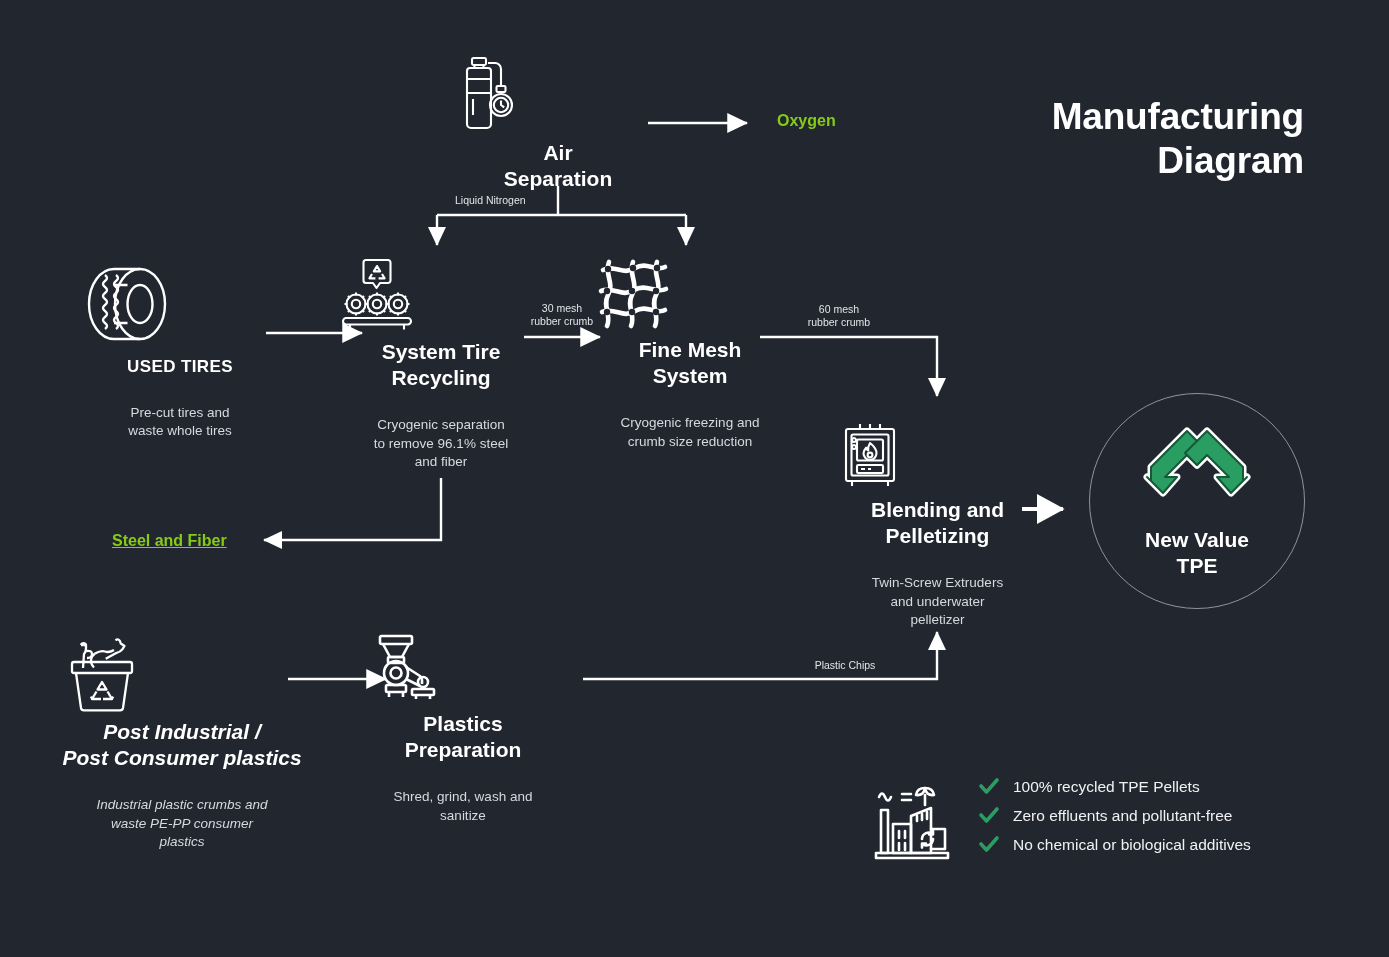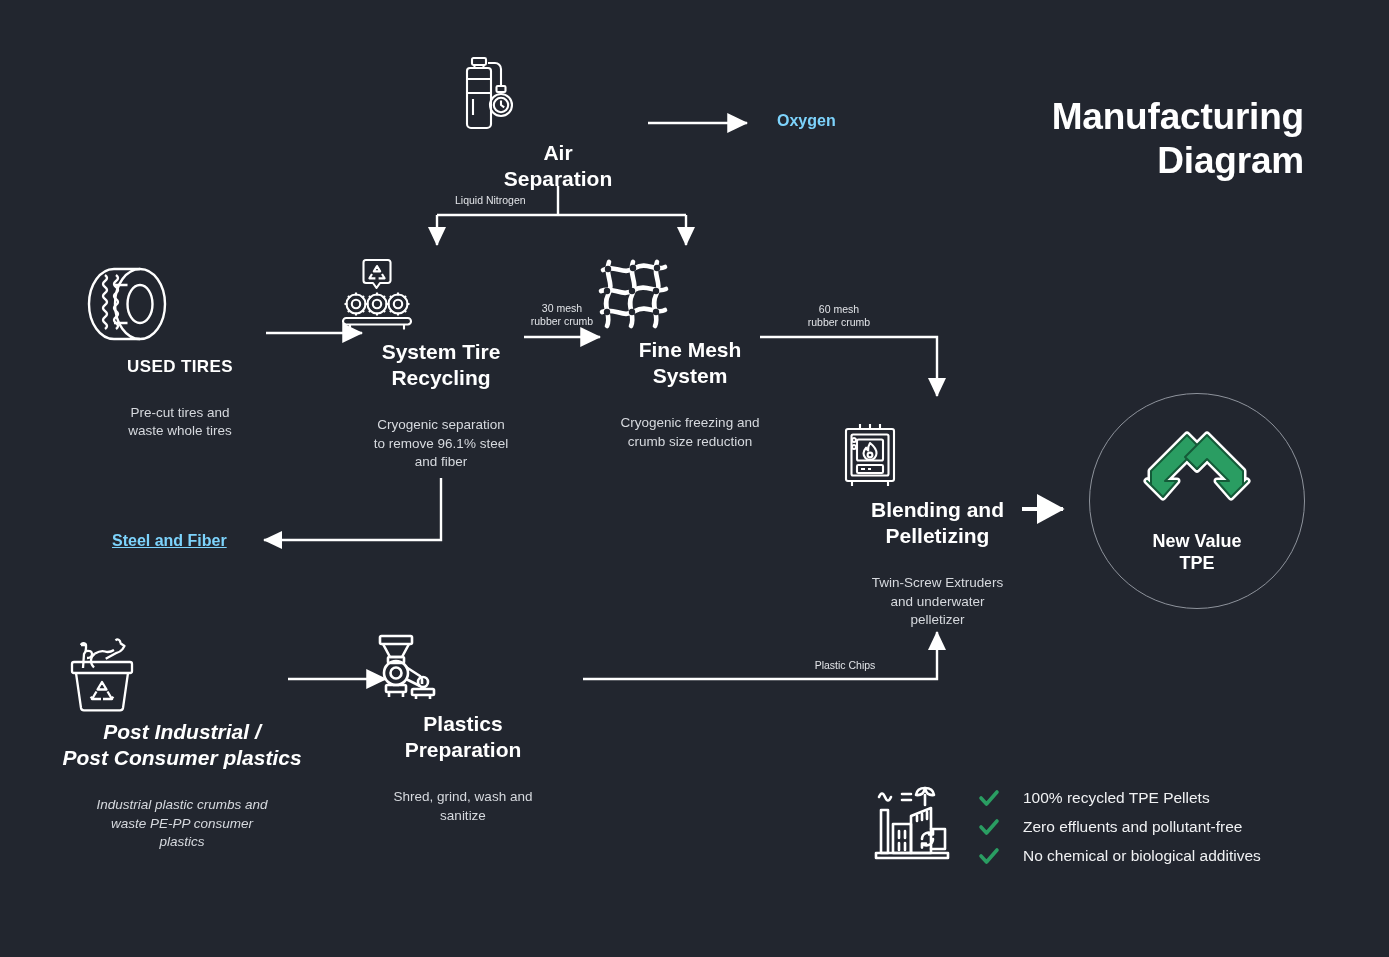--- a/index.html
+++ b/index.html
@@ -50,21 +50,21 @@
     color: #d6d9de;
     margin-top: 26px;
     white-space: pre-line;
   }
 
   
   .plainlabel {
     position: absolute;
     font-size: 16px;
     font-weight: 700;
-    color: #7dd3fc;
+    color: #84cc16;
     white-space: nowrap;
   }
   .edgelabel {
     position: absolute;
     font-size: 10.5px;
     font-weight: 400;
     line-height: 1.25;
     color: #e2e4e8;
     text-align: center;
     white-space: pre-line;
@@ -75,34 +75,34 @@
     position: absolute;
     width: 216px; height: 216px;
     border: 1.4px solid #8e939c;
     border-radius: 50%;
     display: flex;
     flex-direction: column;
     align-items: center;
     justify-content: center;
   }
   .tpe-circle .tpe-name {
-    font-size: 18px;
+    font-size: 21px;
     font-weight: 700;
     line-height: 1.22;
     text-align: center;
     margin-top: 12px;
     white-space: pre-line;
   }
 
   
   .bullets { position: absolute; }
   .bullet-row {
     display: flex;
-    align-items: flex-end;
-    gap: 24px;
+    align-items: flex-start;
+    gap: 14px;
     height: 29px;
   }
   .bullet-row .btxt {
     font-size: 15.5px;
     font-weight: 400;
     color: #f0f1f3;
     white-space: nowrap;
   }
   svg { display: block; overflow: visible; }
 </style>

